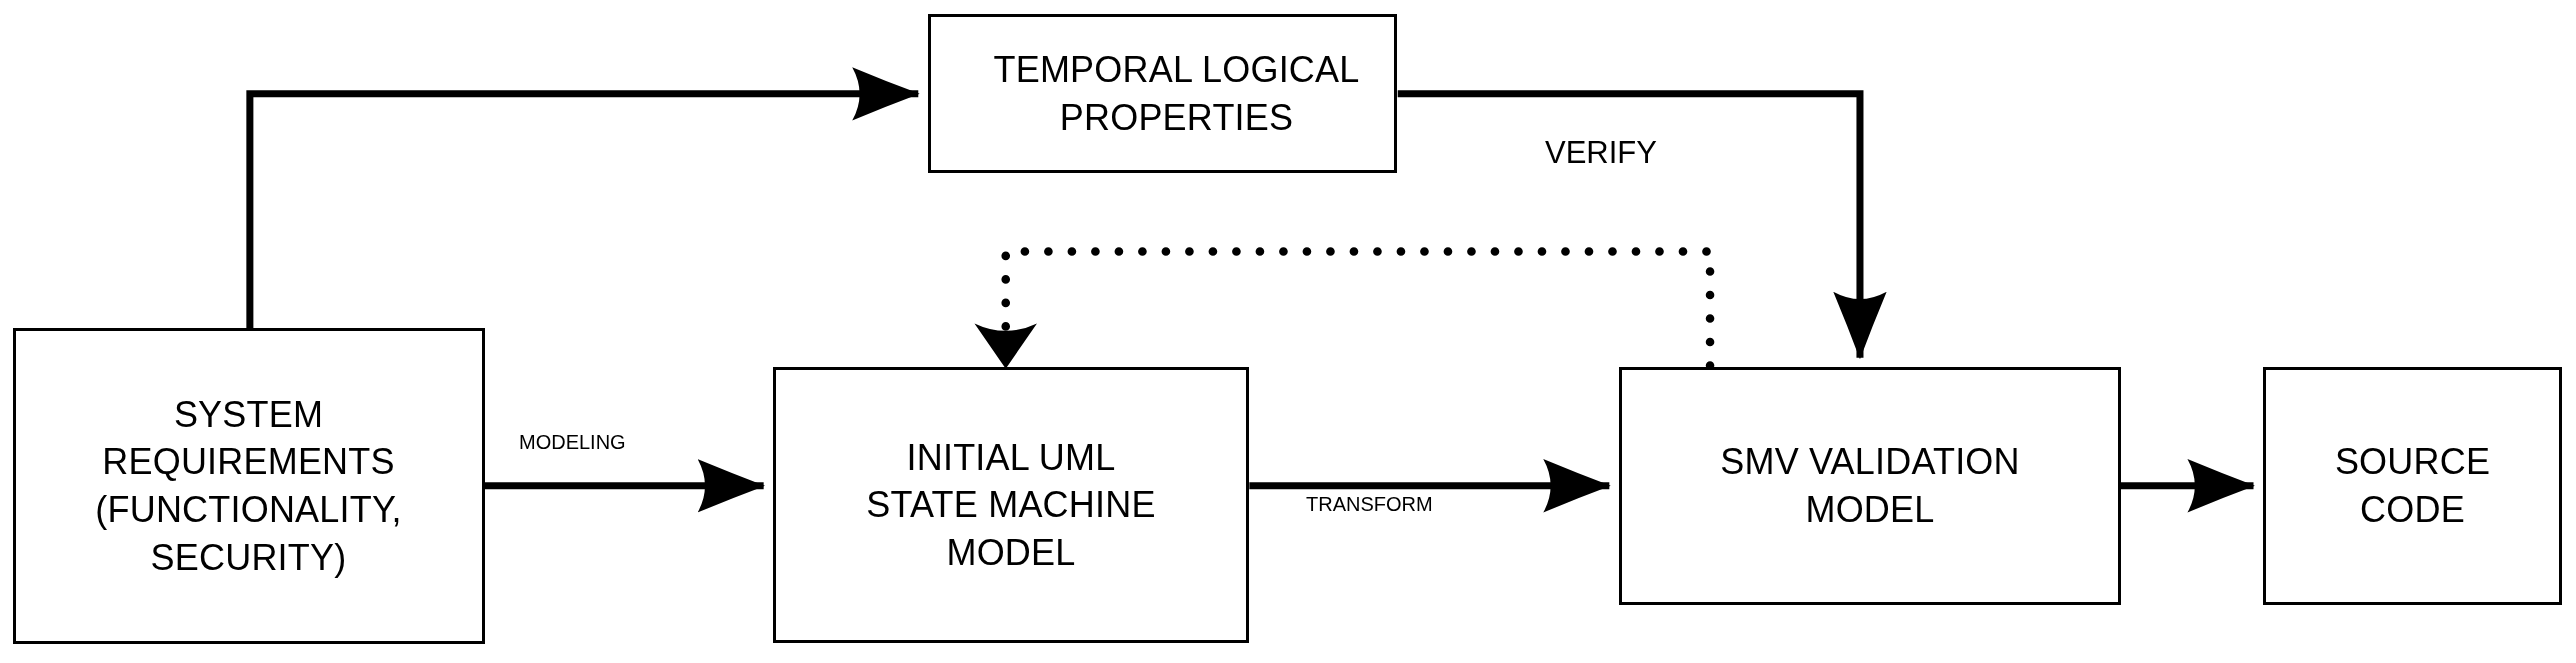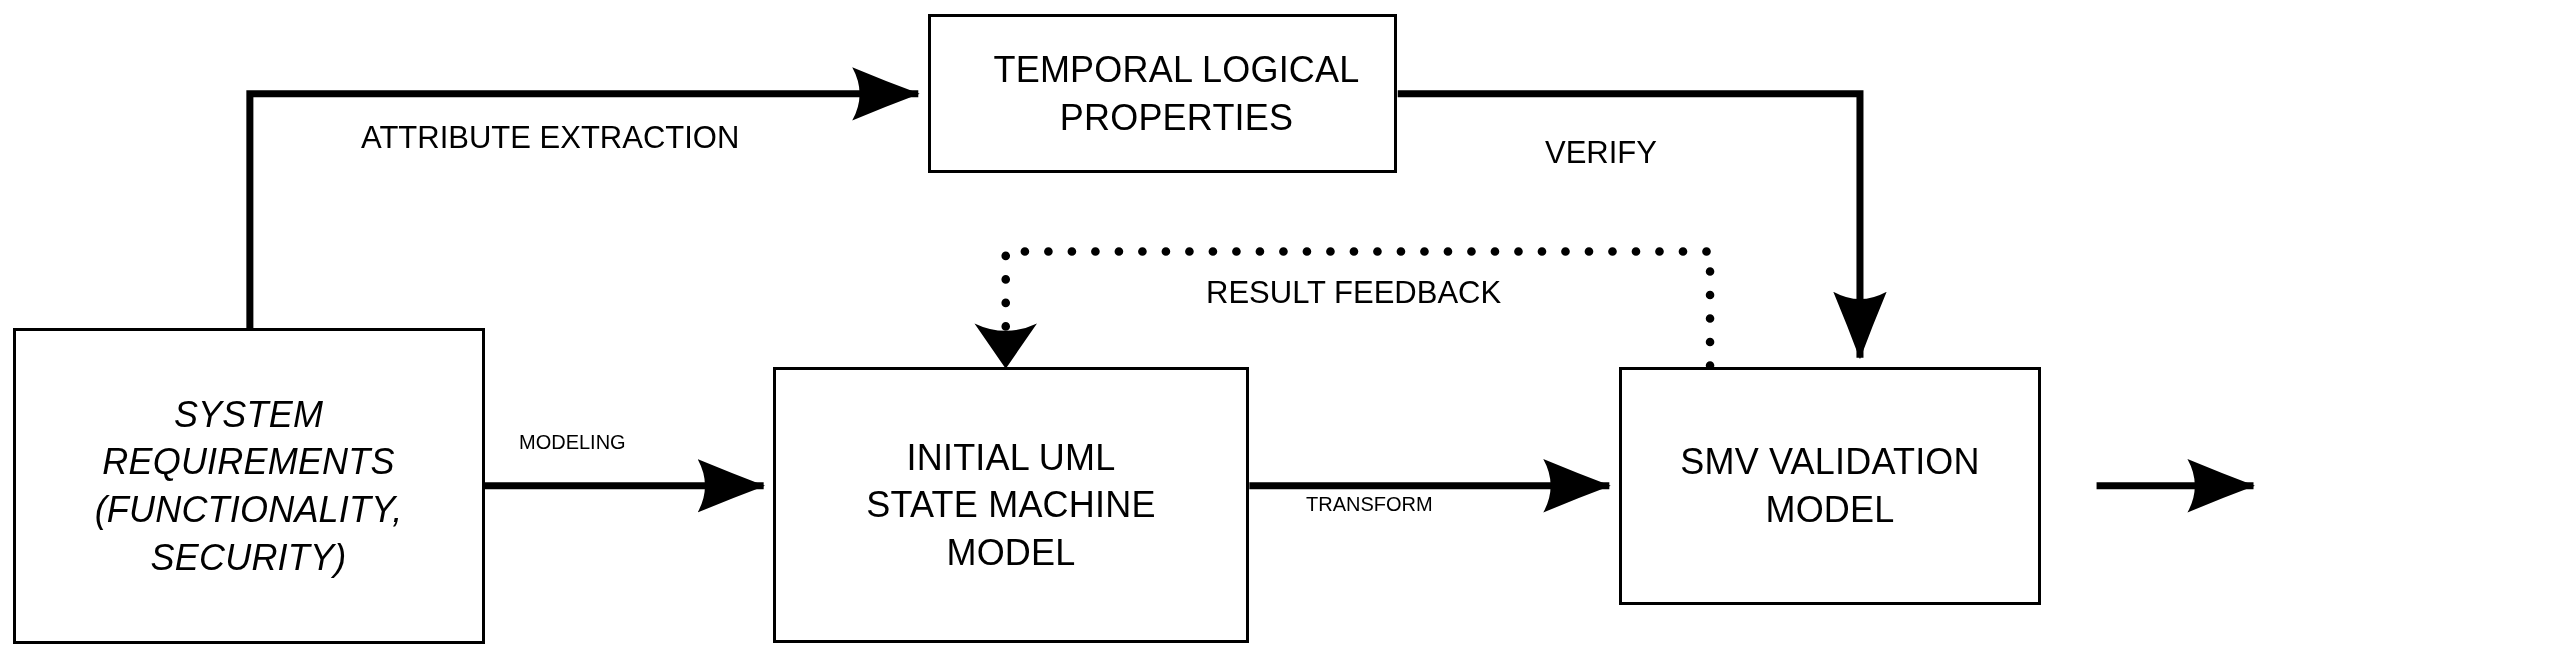--- a/index.html
+++ b/index.html
@@ -75,40 +75,40 @@
     <path d="M 2190,468 L 2190,322 L 1288,322 L 1288,452" fill="none" stroke="#000000" stroke-width="11" stroke-linecap="round" stroke-dasharray="0.1 30"></path>
     <path d="M 1288,472 L 1248,414 Q 1288,433 1328,414 Z" fill="#000000"></path>
 
     <path d="M 621,622 L 978,622" fill="none" stroke="#000000" stroke-width="9" marker-end="url(#arrowhead)"></path>
 
     <path d="M 1600,622 L 2061,622" fill="none" stroke="#000000" stroke-width="9" marker-end="url(#arrowhead)"></path>
 
     <path d="M 2685,622 L 2886,622" fill="none" stroke="#000000" stroke-width="9" marker-end="url(#arrowhead)"></path>
   </svg>
 
-  <div class="node-box" style="left:12.5px; top:328px; width:472px; height:316px;font-style:italic;">SYSTEM
+  <div class="node-box" style="left:12.5px; top:328px; width:472px; height:316px;">SYSTEM
 REQUIREMENTS
 (FUNCTIONALITY,
 SECURITY)</div>
 
   <div class="node-box" style="left:928px; top:14px; width:469px; height:159px;padding-left:28px;">TEMPORAL LOGICAL
 PROPERTIES</div>
 
   <div class="node-box" style="left:773px; top:367px; width:476px; height:276px;">INITIAL UML
 STATE MACHINE
 MODEL</div>
 
-  <div class="node-box" style="left:1619px; top:367px; width:422px; height:238px;">SMV VALIDATION
+  <div class="node-box" style="left:1619px; top:367px; width:502px; height:238px;">SMV VALIDATION
 MODEL</div>
 
+  <div class="node-box" style="left:2263px; top:367px; width:299px; height:238px;">SOURCE
+CODE</div>
 
-  <div class="edge-label big" style="left:361px; top:121px;">ATTRIBUTE EXTRACTION</div>
 
   <div class="edge-label big" style="left:1545px; top:136px;">VERIFY</div>
 
-  <div class="edge-label big" style="left:1206px; top:276px;">RESULT FEEDBACK</div>
 
   <div class="edge-label" style="left:519px; top:431px;">MODELING</div>
 
   <div class="edge-label" style="left:1306px; top:493px;">TRANSFORM</div>
 
 </div>
 
 
 </body></html>

